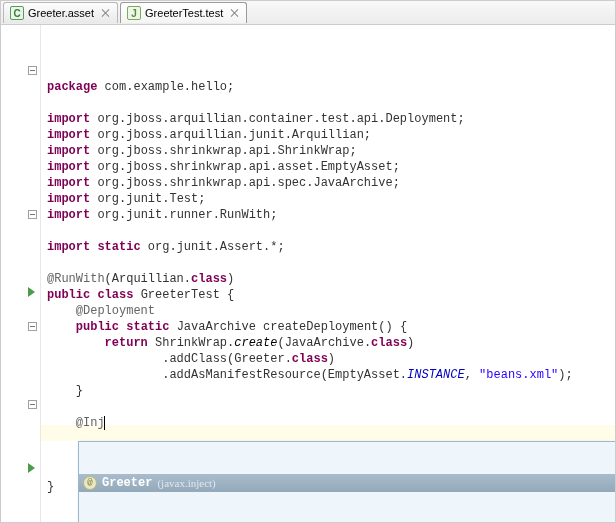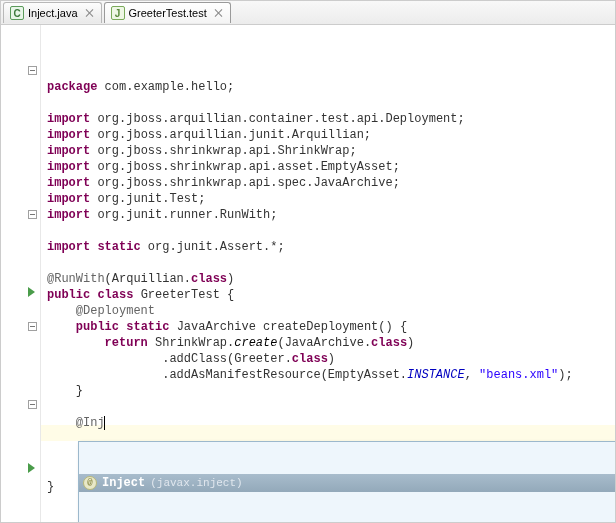--- a/index.html
+++ b/index.html
@@ -161,30 +161,30 @@
     .ac-row.selected .ac-pkg { color: #e0e7ee; }
     .ac-icon {
       width: 14px; height: 14px;
       display: flex; align-items: center; justify-content: center;
       font-size: 9px; font-weight: bold;
       border-radius: 50%;
     }
     .ac-icon.ann-i { background: #e8e8c8; color: #888844; border: 1px solid #b8b878; }
     .ac-main { font-weight: bold; }
     .ac-row:not(.selected) .ac-main { color: #5a3e7a; font-weight: normal; }
-    .ac-pkg { color: #999; font-family: Liberation Mono, monospace; font-size: 11px; }
+    .ac-pkg { color: #999; font-family: Liberation Serif, serif; font-size: 11px; }
     .ac-row.selected .ac-main { color: #fff; font-weight: bold; }
   </style>
 </head>
 <body>
 
 <div class="tab-bar">
   <div class="tab">
     <span class="file-icon c">C</span>
-    <span>Inject.java</span>
+    <span>Greeter.asset</span>
     <span class="close"></span>
   </div>
   <div class="tab active">
     <span class="file-icon j">J</span>
     <span>GreeterTest.test</span>
     <span class="close"></span>
   </div>
 </div>
 
 <div class="editor-area">
@@ -234,21 +234,21 @@
 
 <span class="ann">    @Inj</span><span class="caret"></span>
 
 
 
 <span>}</span></div>
 
     <div class="autocomplete" style="top:416px">
       <div class="ac-row selected">
         <span class="ac-icon ann-i">@</span>
-        <span class="ac-main">Inject</span>
+        <span class="ac-main">Greeter</span>
         <span class="ac-pkg">(javax.inject)</span>
         
       </div>
       
       
       
       
     </div>
   </div>
 </div>

